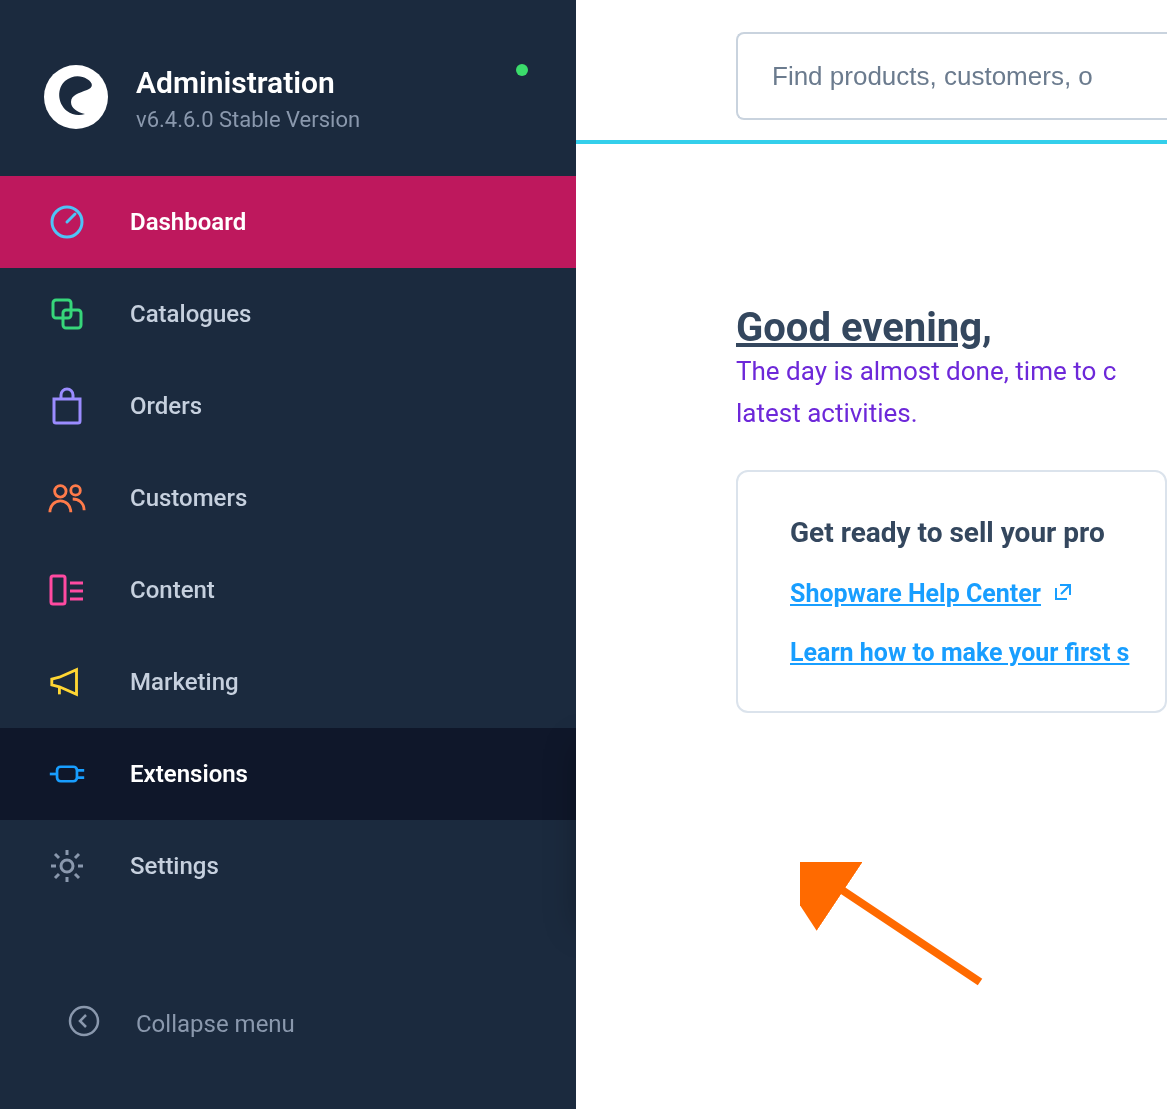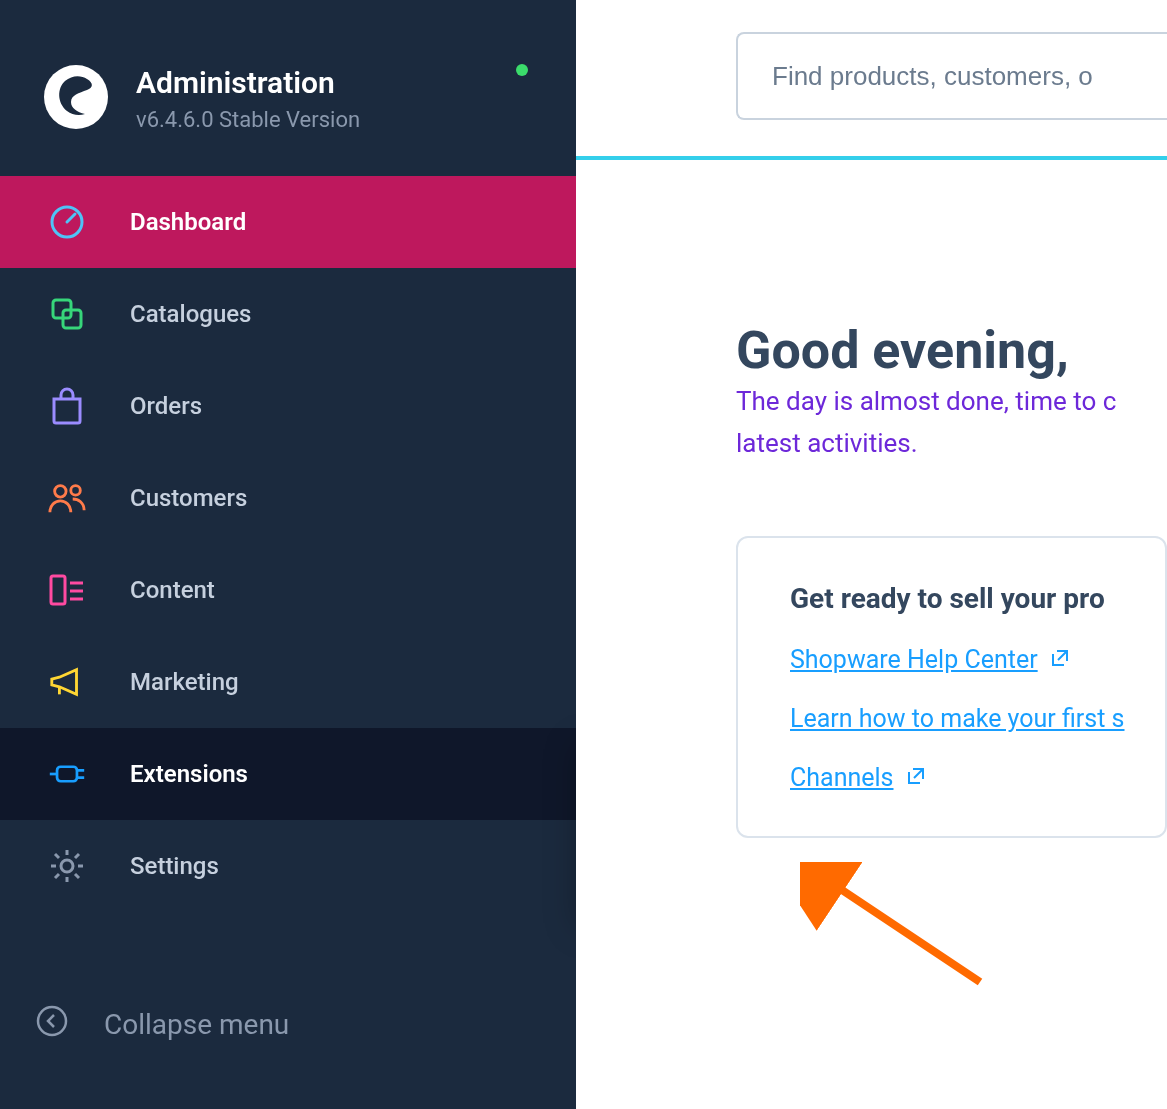--- a/index.html
+++ b/index.html
@@ -39,59 +39,59 @@
   }
   .nav-item .icon-slot { width: 38px; display:flex; justify-content:center; }
   .nav-item.dashboard { background: #be185d; height: 92px; }
   .nav-item.dashboard .label { color: #fff; font-weight:600; }
   .nav-item.extensions { background: #0f172a; }
   .nav-item.extensions .label { color: #fff; font-weight:600; }
   .label { color: #c6d0de; }
 
   .collapse {
     display:flex; align-items:center; gap: 36px;
-    padding: 0 36px; height: 90px; color: #8a98ad; font-size: 28px;
+    padding: 0 68px; height: 90px; color: #8a98ad; font-size: 24px;
     cursor: pointer; margin-top: auto; margin-bottom: 40px;
     position: absolute; bottom: 0; left: 0; right: 0;
   }
 
   
   .submenu {
     position: absolute; left: 576px; top: 734px; width: 421px;
     background: #1f3349; border-left: 6px solid #189eff;
     box-shadow: 0 10px 30px rgba(0,0,0,0.25);
   }
   .submenu-item {
     height: 92px; display:flex; align-items:center; padding: 0 42px;
     color: #c6d0de; font-size: 24px; cursor:pointer;
   }
 
   
   .main {
     position: absolute; left: 576px; top: 0; right: 0; bottom: 0;
     background: #fff;
   }
-  .search-wrap { padding: 32px 0 36px 160px; background:#fff; border-bottom: 4px solid #34cfeb; }
+  .search-wrap { padding: 32px 0 20px 160px; background:#fff; border-bottom: 4px solid #34cfeb; }
   .search {
     width: 100%; height: 88px; border: 2px solid #c9d3de; border-radius: 8px;
     font-size: 26px; color: #4a5b70; padding: 0 34px; outline:none;
     border-right: none; border-top-right-radius: 0; border-bottom-right-radius: 0;
   }
   .search::placeholder { color: #6b7b8e; }
 
   .content { padding: 160px 0 0 160px; color:#34475e;}
-  .greeting { font-size: 52px; font-weight: 700; color: #34475e; white-space: nowrap;}
+  .greeting { font-size: 40px; font-weight: 700; color: #34475e; white-space: nowrap; text-decoration: underline;}
   .subtext { font-size: 26px; color: #6d28d9; line-height: 1.6; white-space: nowrap;}
 
   .card {
-    margin-top: 72px; border: 2px solid #dbe3ec; border-radius: 12px;
+    margin-top: 36px; border: 2px solid #dbe3ec; border-radius: 12px;
     padding: 44px 52px; background:#fff;
   }
   .card-title { font-size: 28px; font-weight: 700; color:#34475e; white-space:nowrap; }
-  .link-row { display:flex; align-items:center; gap:12px; margin-top: 30px; white-space:nowrap;}
+  .link-row { display:flex; align-items:center; gap:12px; margin-top: 30px; white-space:nowrap;font-weight:bold;}
   .link { color:#189eff; font-size: 25px; text-decoration: underline; cursor:pointer;}
   .ext-icon { color:#189eff; }
 
   
   .arrow-anno {
     position:absolute; left: 800px; top: 862px; pointer-events:none;
   }
 </style>
 </head>
 <body>
@@ -241,28 +241,20 @@
           <svg width="20" height="20" viewBox="0 0 20 20" fill="none" stroke="#189eff" stroke-width="2">
               <path d="M7 3h10v10M17 3L8 12M14 17H3V6"></path>
             </svg>
         </span>
       </div>
 
       <div class="link-row">
         <a class="link">Learn how to make your first s</a>
       </div>
 
-      <div class="link-row">
-        <a class="link">Channels</a>
-        <span class="ext-icon">
-          <svg width="20" height="20" viewBox="0 0 20 20" fill="none" stroke="#189eff" stroke-width="2">
-              <path d="M7 3h10v10M17 3L8 12M14 17H3V6"></path>
-            </svg>
-        </span>
-      </div>
     </div>
   </div>
 </div>
 
 <svg class="arrow-anno" width="200" height="140">
   <defs>
     <marker id="ah" markerWidth="14" markerHeight="12" refX="2" refY="6" orient="auto">
       <polygon points="0 0, 14 6, 0 12" fill="#ff6a00"></polygon>
     </marker>
   </defs>

